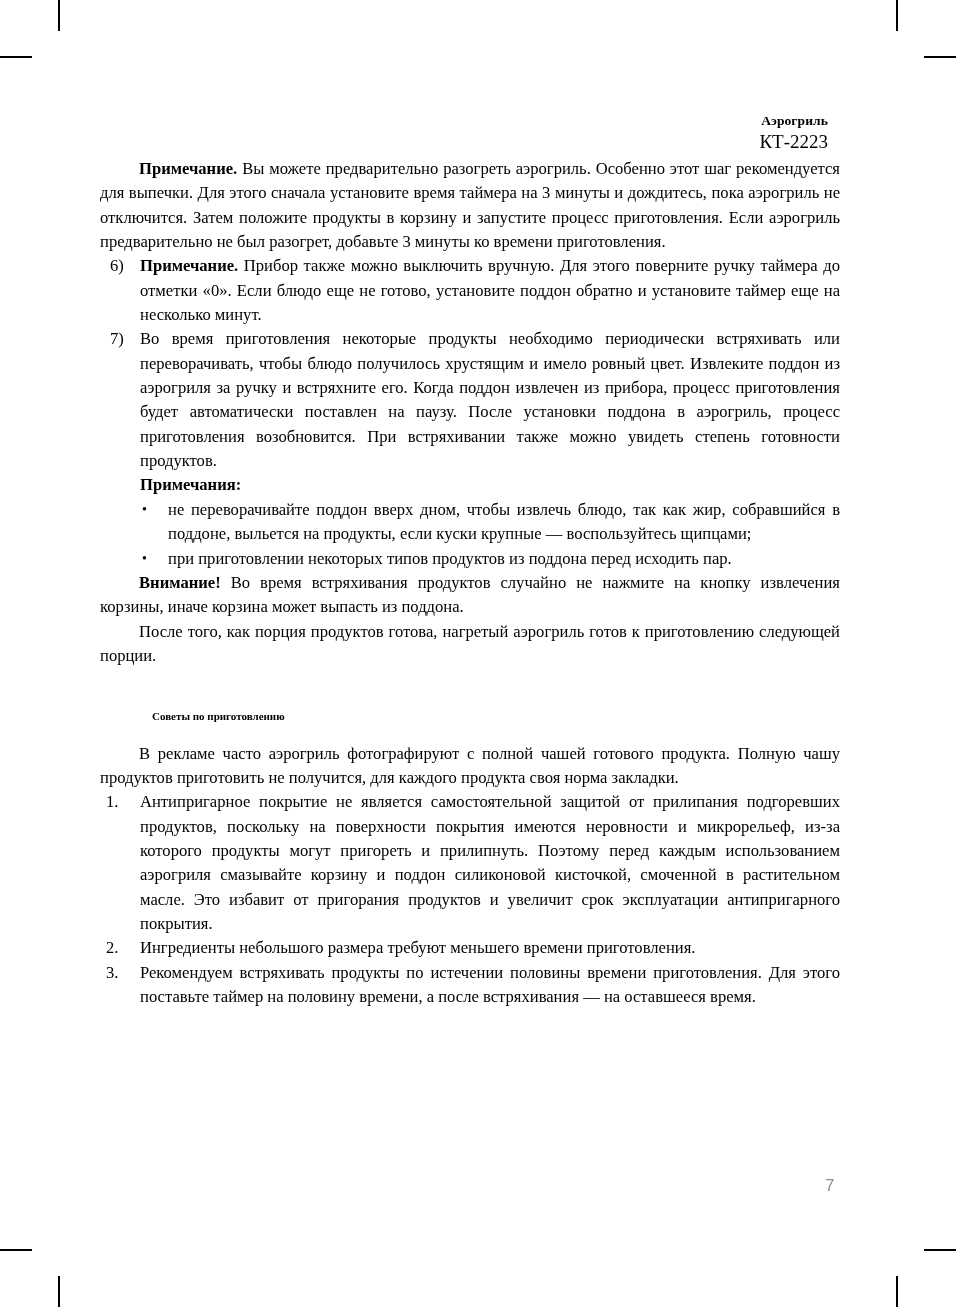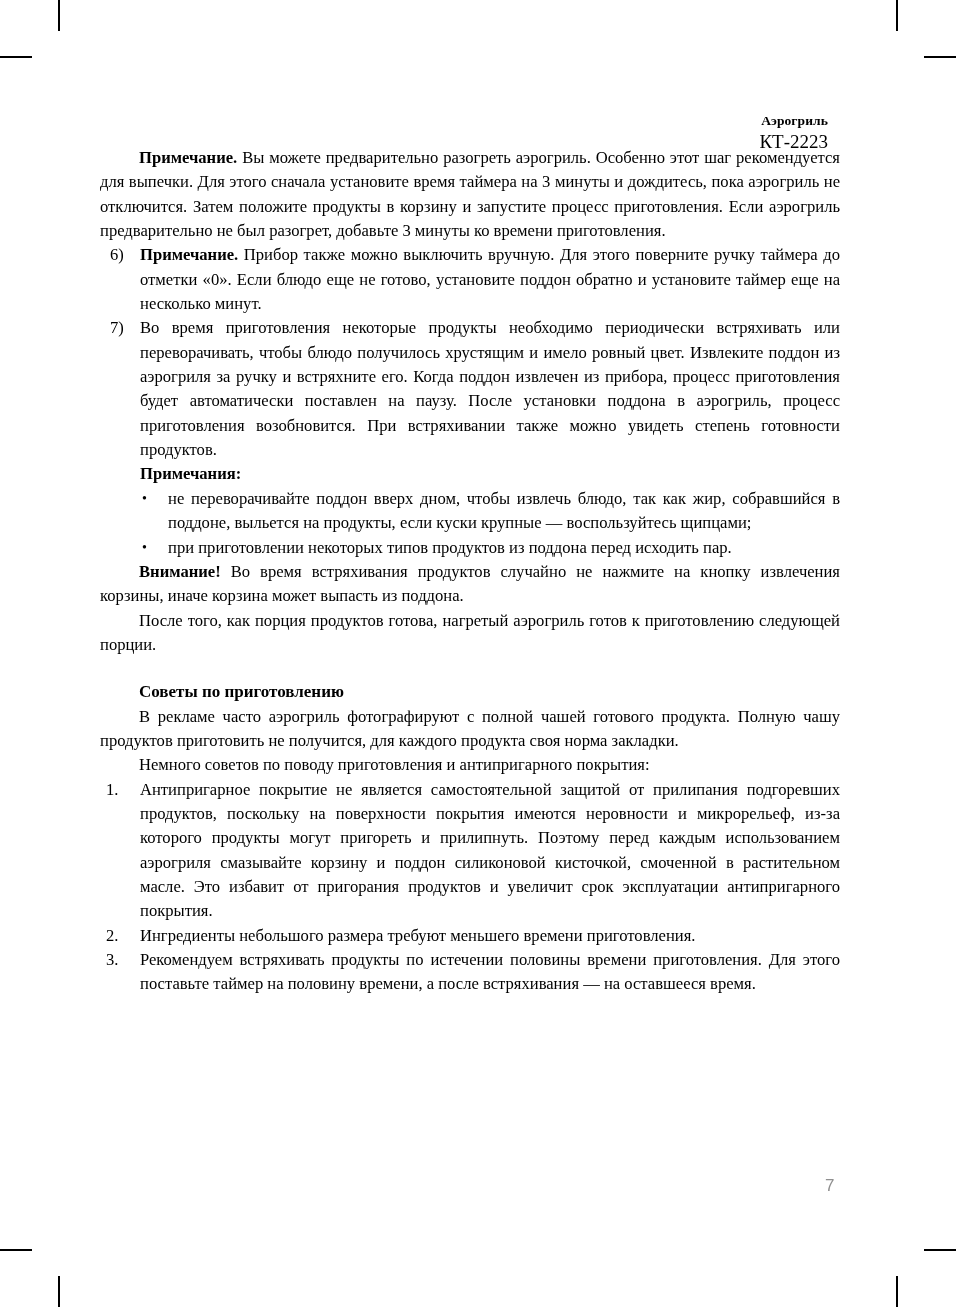--- a/index.html
+++ b/index.html
@@ -49,21 +49,21 @@
   }
   .page-header .model-code {
     font-size: 19px;
     display: block;
   }
 
   
   .content {
     position: absolute;
     left: 100px;
-    top: 146px;
+    top: 157px;
     width: 740px;
   }
 
   p, li, div.para {
     margin: 0;
     font-size: 16.6px;
     line-height: 24.35px;
     text-align: justify;
     text-justify: inter-word;
     hyphens: manual;
@@ -116,24 +116,24 @@
   .bullet-list > li > .bullet-dot {
     position: absolute;
     left: 2px;
     top: 0;
     font-size: 14px;
     line-height: 24.35px;
   }
 
   .section-heading {
     font-weight: bold;
-    font-size: 17px;
+    font-size: 11px;
     line-height: 24.35px;
     text-indent: 39px;
-    margin: 0;
+    margin: 13px;
   }
 
   .spacer-sm { height: 23px; }
 
   
   .num-list.dot > li { padding-left: 40px; }
   .num-list.dot > li > .marker { left: 6px; }
 
   
   .page-number {
@@ -193,21 +193,20 @@
 
   <div class="para indent-para"><b>Внимание!</b><span> Во время встряхивания продуктов случайно не нажмите на кнопку извлечения корзины, иначе корзина может выпасть из поддона.</span></div>
 
   <div class="para indent-para">После того, как порция продуктов готова, нагретый аэрогриль готов к приготовлению следующей порции.</div>
 
   <div class="spacer-sm"></div>
 
   <div class="section-heading">Советы по приготовлению</div>
 
   <div class="para indent-para">В рекламе часто аэрогриль фотографируют с полной чашей готового продукта. Полную чашу продуктов приготовить не получится, для каждого продукта своя норма закладки.</div>
-  <div class="para indent-para">Немного советов по поводу приготовления и антипригарного покрытия:</div>
 
   <ul class="num-list dot">
     <li>
       <span class="marker">1.</span>
       <div class="para noindent-para">Антипригарное покрытие не является самостоятельной защитой от прилипания подгоревших продуктов, поскольку на поверхности покрытия имеются неровности и микрорельеф, из-за которого продукты могут пригореть и прилипнуть. Поэтому перед каждым использованием аэрогриля смазывайте корзину и поддон силиконовой кисточкой, смоченной в растительном масле. Это избавит от пригорания продуктов и увеличит срок эксплуатации антипригарного покрытия.</div>
     </li>
     <li>
       <span class="marker">2.</span>
       <div class="para noindent-para">Ингредиенты небольшого размера требуют меньшего времени приготовления.</div>
     </li>

